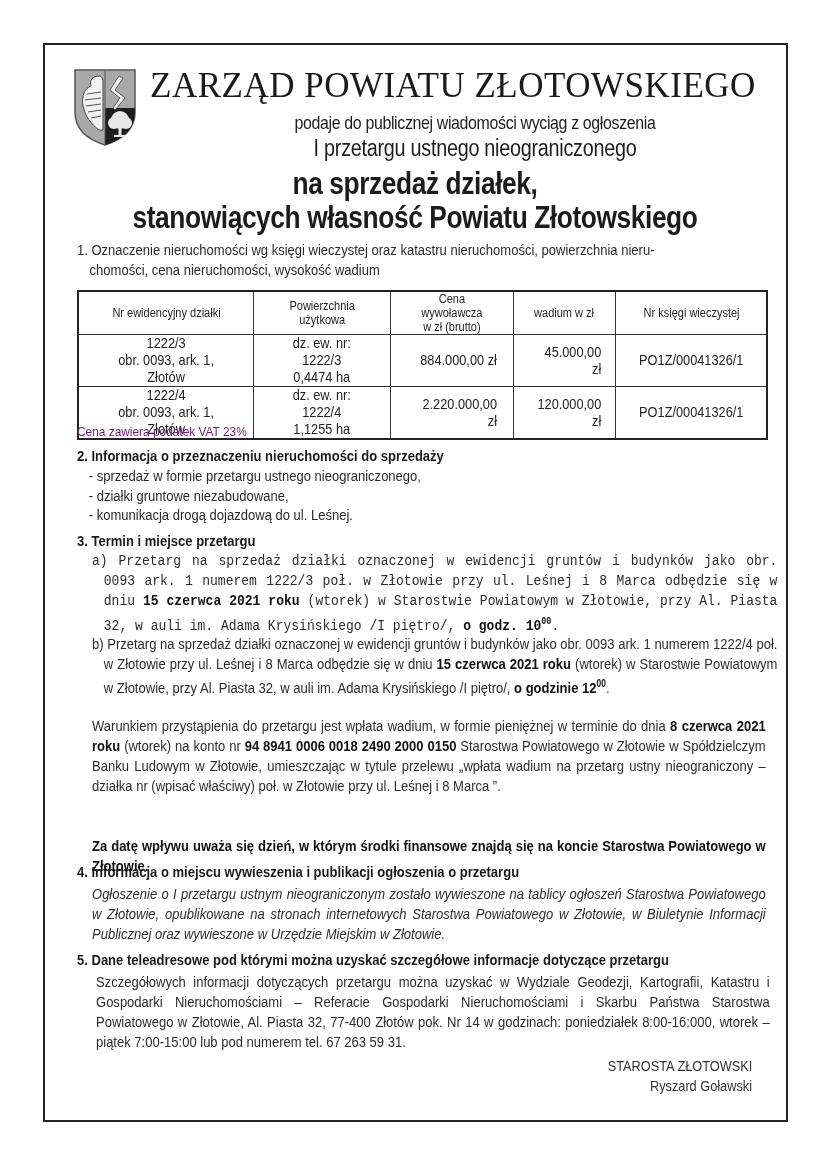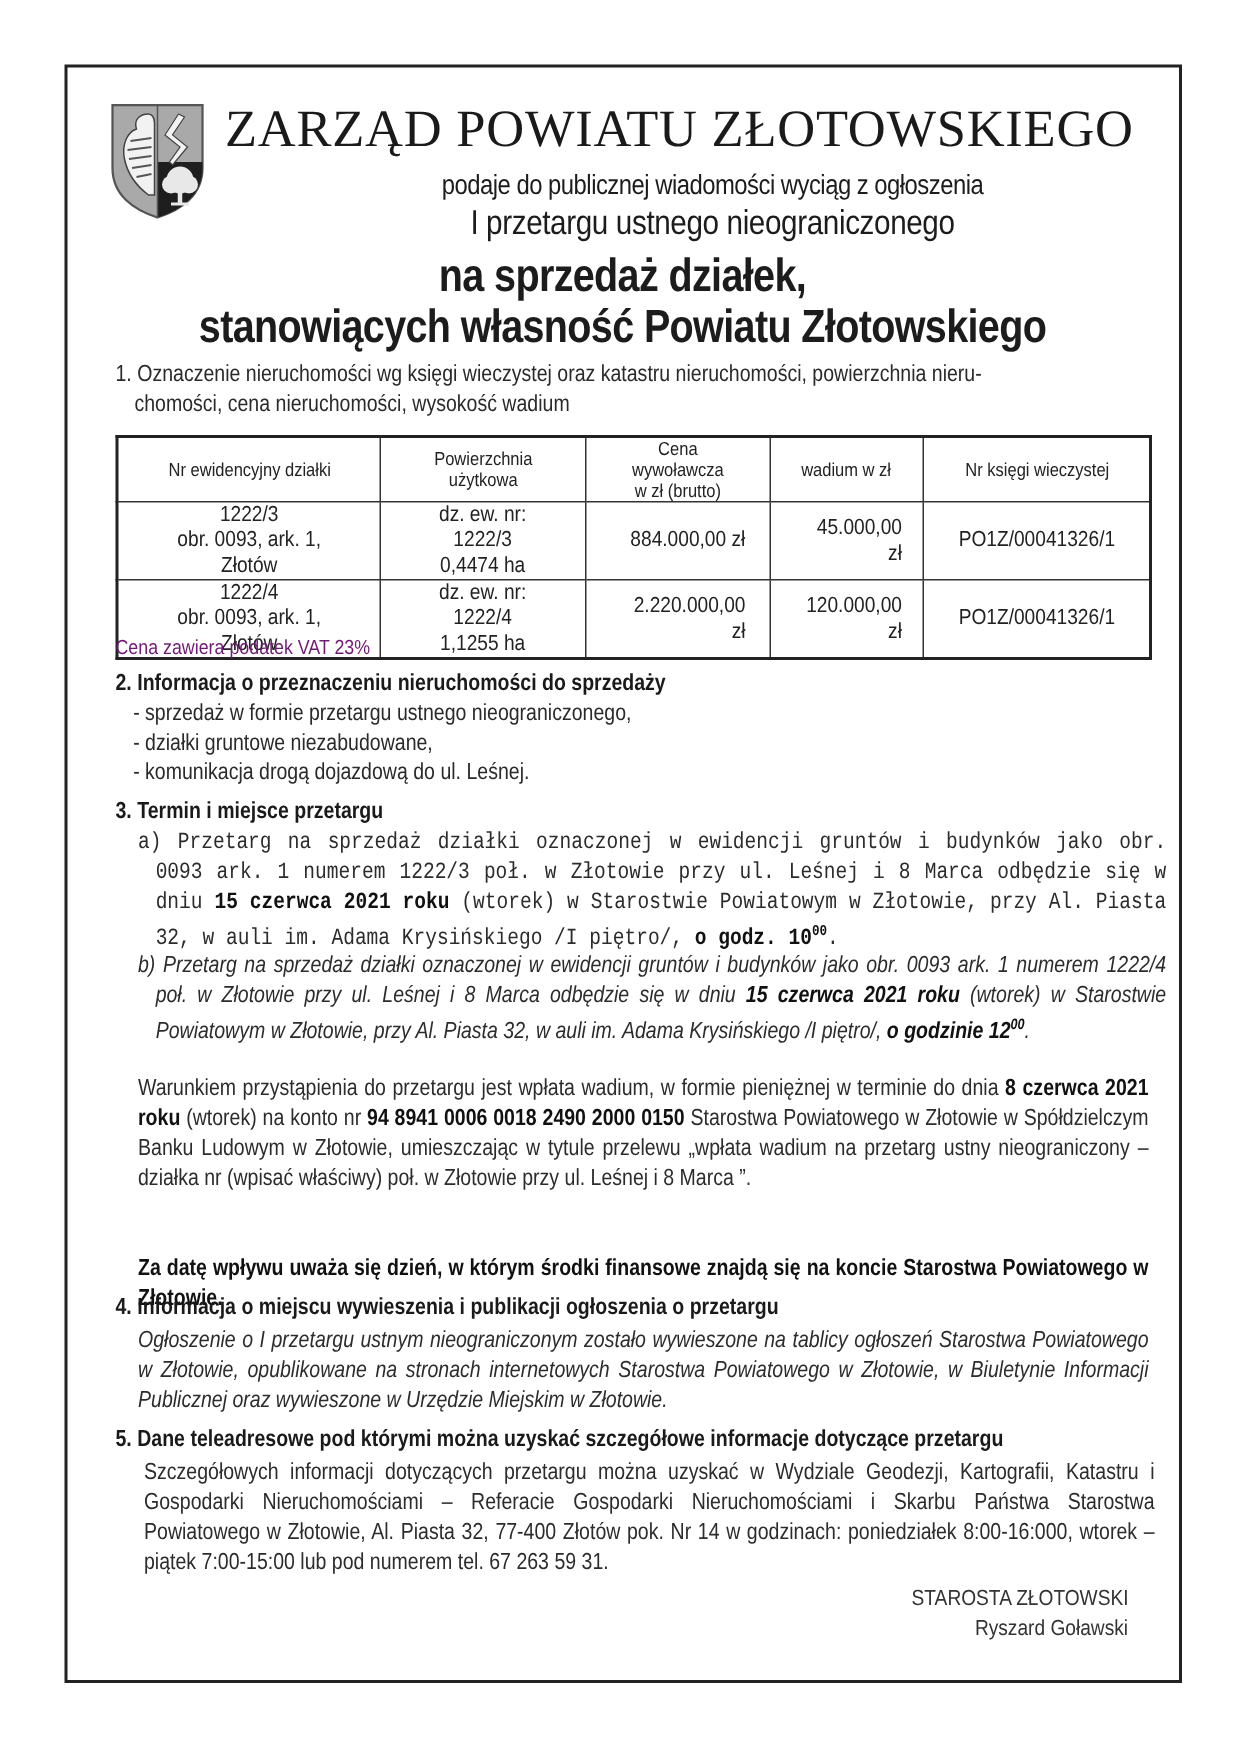--- a/index.html
+++ b/index.html
@@ -114,21 +114,21 @@
   <div style="padding-left:14px;">- komunikacja drogą dojazdową do ul. Leśnej.</div>
   <div class="h" style="margin-top:6px;">3. Termin i miejsce przetargu</div>
 </div>
 
 <div class="para" style="left:92px; top:552px; width:674px;font-family:Liberation Mono, monospace;">
   <span class="sc" style="text-indent:0; padding-left:14px; text-indent:-14px; width:802px; text-align:justify;">
     <span>a) Przetarg na sprzedaż działki oznaczonej w ewidencji gruntów i budynków jako obr. 0093 ark. 1 numerem 1222/3 poł. w Złotowie przy ul. Leśnej i 8 Marca odbędzie się w dniu </span><b>15 czerwca 2021 roku</b><span> (wtorek) w Starostwie Powiatowym w Złotowie, przy Al. Piasta 32, w auli im. Adama Krysińskiego /I piętro/, </span><b><span>o godz. 10</span><sup>00</sup></b><span>.</span>
   </span>
 </div>
 
-<div class="para" style="left:92px; top:634px; width:674px;font-style:italic;">
+<div class="para" style="left:92px; top:634px; width:674px;">
   <span class="sc" style="padding-left:14px; text-indent:-14px; width:802px;">
     <span>b) Przetarg na sprzedaż działki oznaczonej w ewidencji gruntów i budynków jako obr. 0093 ark. 1 numerem 1222/4 poł. w Złotowie przy ul. Leśnej i 8 Marca odbędzie się w dniu </span><b>15 czerwca 2021 roku</b><span> (wtorek) w Starostwie Powiatowym w Złotowie, przy Al. Piasta 32, w auli im. Adama Krysińskiego /I piętro/, </span><b><span>o godzinie 12</span><sup>00</sup></b><span>.</span>
   </span>
 </div>
 
 <div class="para" style="left:92px; top:716px; width:674px;">
   <span class="sc" style="width:802px;">
     <span>Warunkiem przystąpienia do przetargu jest wpłata wadium, w formie pieniężnej w terminie do dnia </span><b>8 czerwca 2021 roku</b><span> (wtorek) na  konto nr </span><b>94 8941 0006 0018 2490 2000 0150</b><span> Starostwa Powiatowego w Złotowie w Spółdzielczym Banku Ludowym w Złotowie, umieszczając w tytule przelewu „wpłata wadium na przetarg ustny nieograniczony – działka nr (wpisać właściwy) poł. w Złotowie przy ul. Leśnej i 8 Marca ”.</span>
   </span>
 </div>

